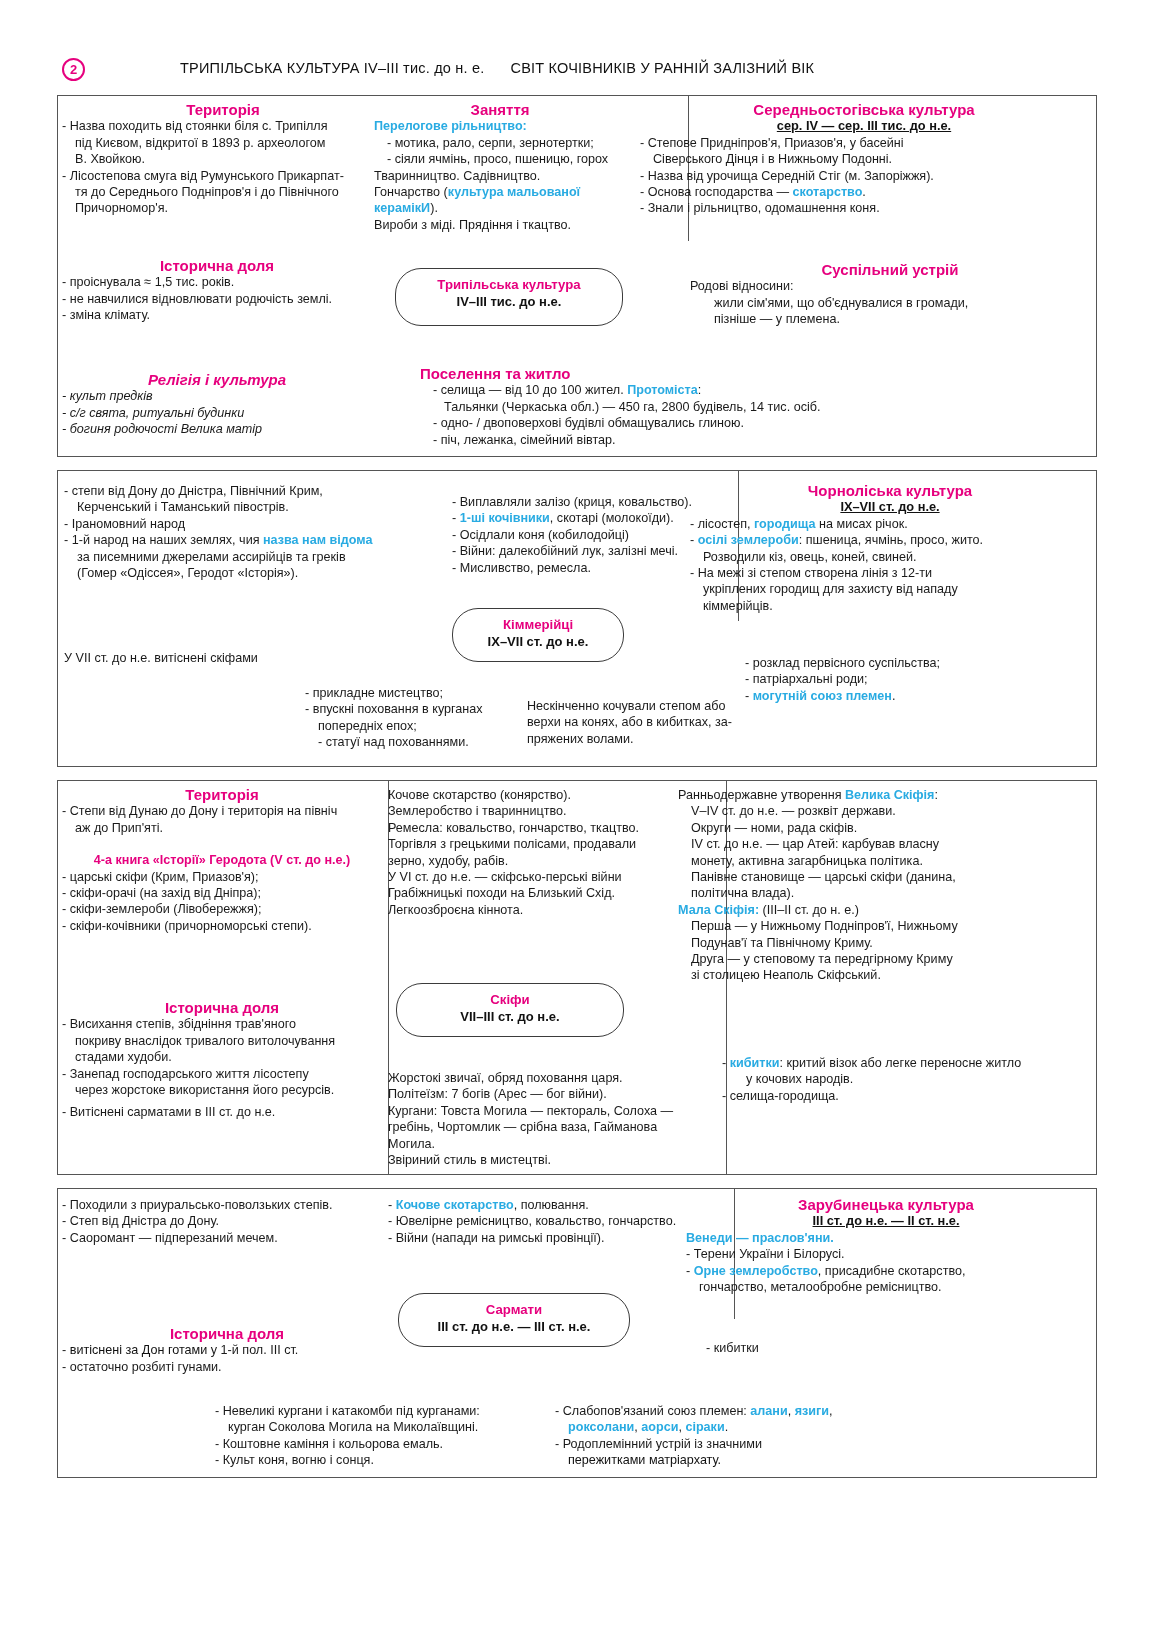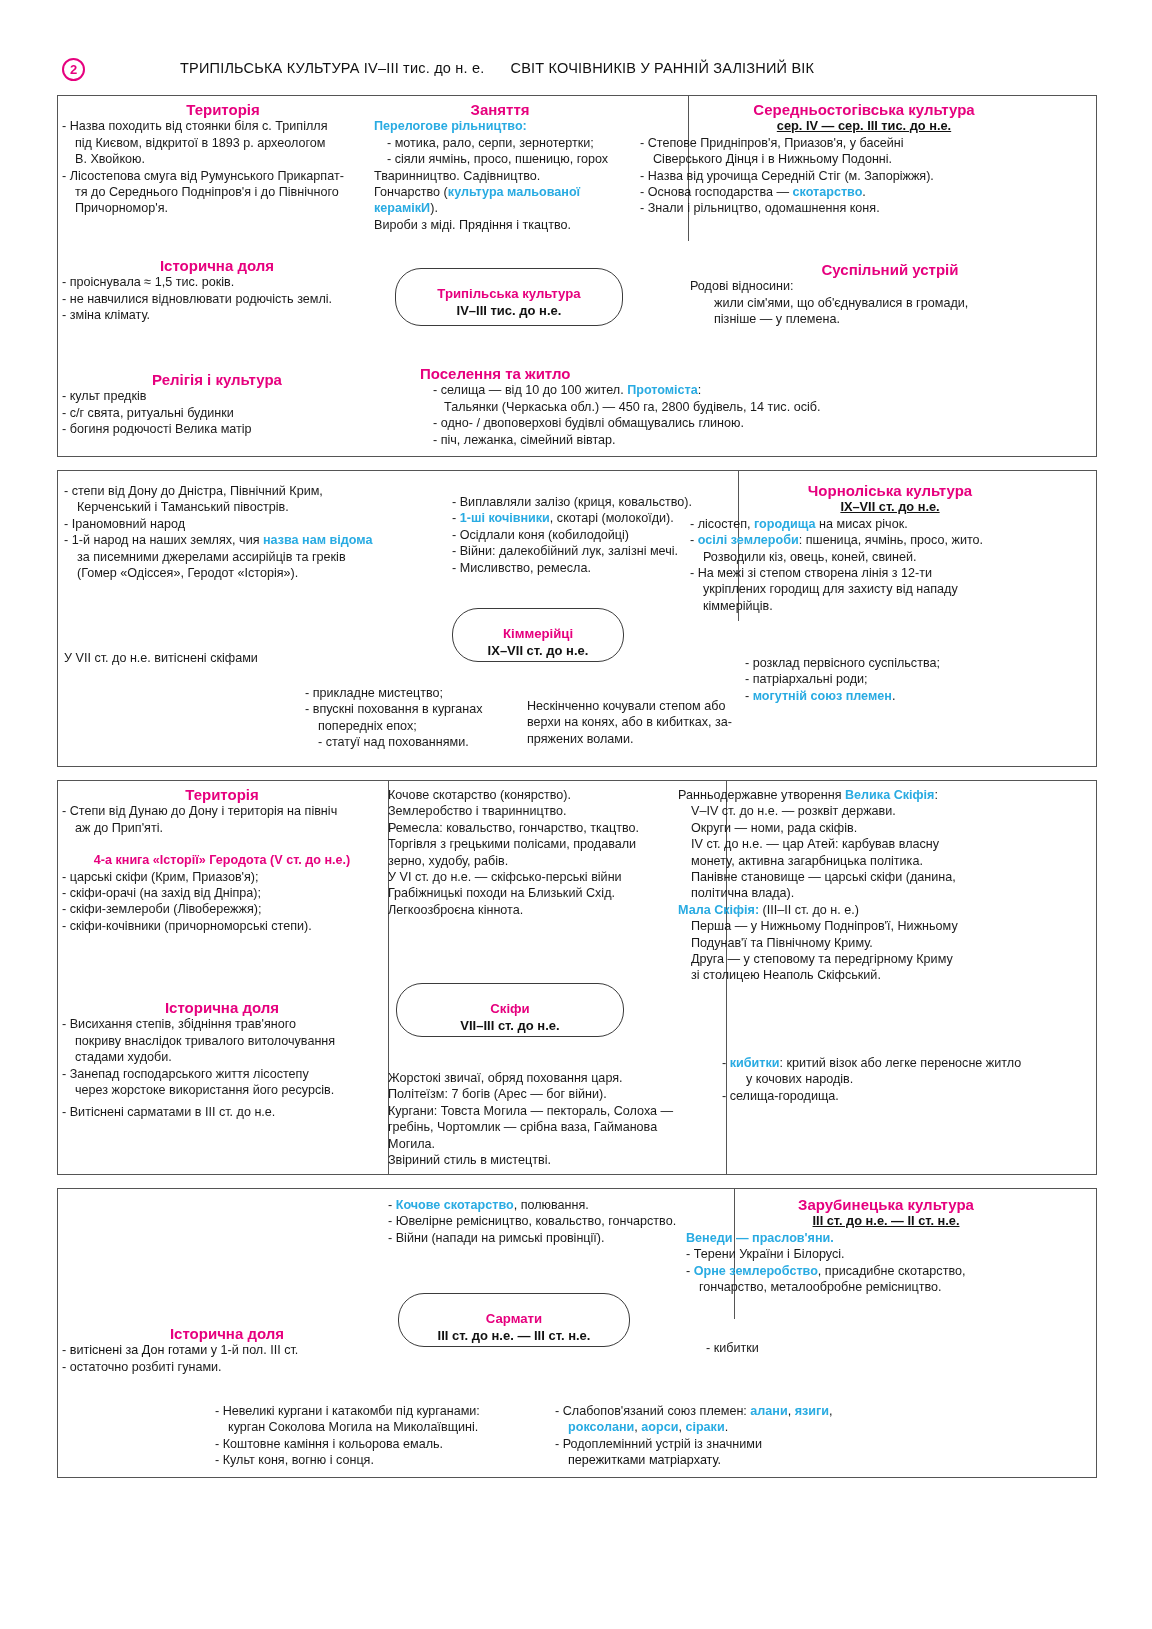--- a/index.html
+++ b/index.html
@@ -77,21 +77,21 @@
   .ind2 { padding-left: 24px; }
   .just { text-align: justify; }
 
   
   .node {
     position: absolute;
     border: 1.4px solid #3b3b3b;
     border-radius: 26px;
     background: #fff;
     text-align: center;
-    padding-top: 16px;
+    padding-top: 7px;
   }
   .node .t1 { color: #e6007e; font-weight: bold; font-size: 13.2px; line-height: 17px; }
   .node .t2 { color: #111; font-weight: bold; font-size: 13px; line-height: 17px; }
 
   
   svg.arrows {
     position: absolute;
     top: 0; left: 0;
     width: 1152px; height: 1629px;
     pointer-events: none;
@@ -160,21 +160,21 @@
     <p class="ind1">Причорномор'я.</p>
   </div>
 
   <div class="blk" style="left:62px; top:258px; width:310px;">
     <p class="hdr">Історична доля</p>
     <p>- проіснувала ≈ 1,5 тис. років.</p>
     <p>- не навчилися відновлювати родючість землі.</p>
     <p>- зміна клімату.</p>
   </div>
 
-  <div class="blk" style="left:62px; top:372px; width:310px;">
+  <div class="blk" style="left:62px; top:372px; width:310px;font-style:italic;">
     <p class="hdr">Релігія і культура</p>
     <p>- культ предків</p>
     <p>- с/г свята, ритуальні будинки</p>
     <p>- богиня родючості Велика матір</p>
   </div>
 
   <div class="blk" style="left:374px; top:102px; width:252px;">
     <p class="hdr">Заняття</p>
     <p class="cy">Перелогове рільництво:</p>
     <p class="ind1">- мотика, рало, серпи, зернотертки;</p>
@@ -342,20 +342,25 @@
 
   <div class="node" style="left:396px; top:983px; width:228px; height:54px;">
     <div class="t1">Скіфи</div>
     <div class="t2">VII–III ст. до н.е.</div>
   </div>
 
   <div class="section" style="left:57px; top:1188px; width:1040px; height:290px;">
     <div class="vdiv" style="left:676px; height:130px; top:0;"></div>
   </div>
 
+  <div class="blk" style="left:62px; top:1197px; width:320px;">
+    <p>- Походили з приуральсько-поволзьких степів.</p>
+    <p>- Степ від Дністра до Дону.</p>
+    <p>- Саоромант — підперезаний мечем.</p>
+  </div>
 
   <div class="blk" style="left:62px; top:1326px; width:330px;">
     <p class="hdr">Історична доля</p>
     <p><span>- </span><span class="bd">витіснені за Дон готами</span><span> у 1-й пол. III ст.</span></p>
     <p>- остаточно розбиті гунами.</p>
   </div>
 
   <div class="blk" style="left:388px; top:1197px; width:290px;">
     <p><span>- </span><span class="cy">Кочове скотарство</span><span>, полювання.</span></p>
     <p>- Ювелірне ремісництво, ковальство, гончарство.</p>

